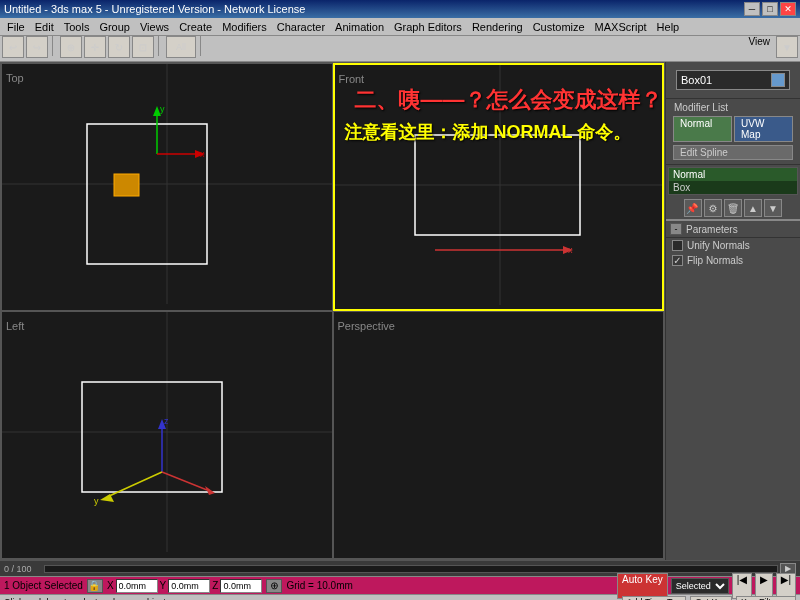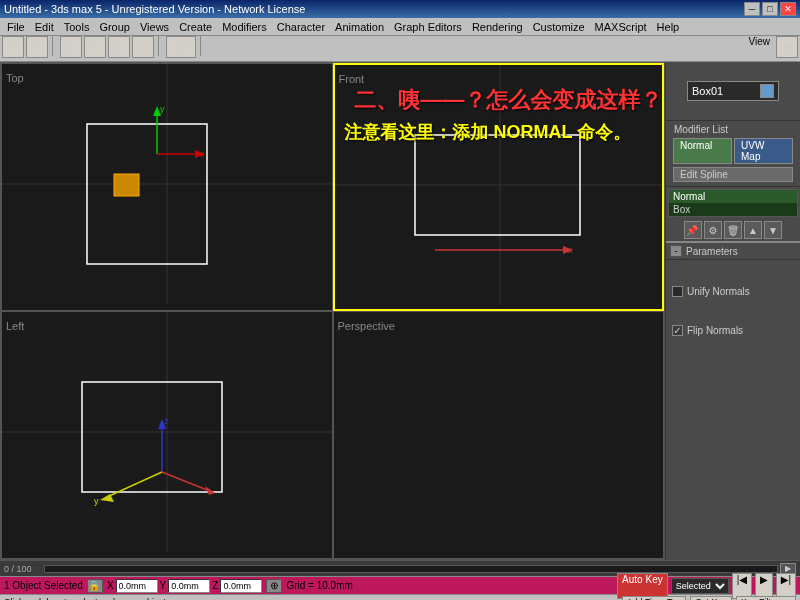--- a/index.html
+++ b/index.html
@@ -135,21 +135,21 @@
       padding: 2px 4px;
       border-bottom: 1px solid #333;
     }
 
     .object-name {
       background: #2a2a2a;
       color: #fff;
       font-size: 11px;
       padding: 2px 4px;
       border: 1px solid #888;
-      margin: 17px;
+      margin: 6px;
       display: flex;
       justify-content: space-between;
       align-items: center;
     }
     .color-swatch {
       width: 14px; height: 14px;
       background: #6699cc;
       border: 1px solid #888;
     }
 
@@ -225,21 +225,20 @@
       color: #000;
     }
 
     .checkbox-row {
       display: flex;
       align-items: center;
       padding: 2px 6px;
       gap: 4px;
       font-size: 10px;
       color: #ccc;
-      margin-top: 24px;
     }
     .cb { width: 11px; height: 11px; border: 1px solid #888; background: #2a2a2a; display: flex; align-items: center; justify-content: center; }
     .cb.checked { background: #3a3a3a; color: #ccc; }
 
     
     #statusbar {
       background: #be185d;
       height: 18px;
       display: flex;
       align-items: center;

